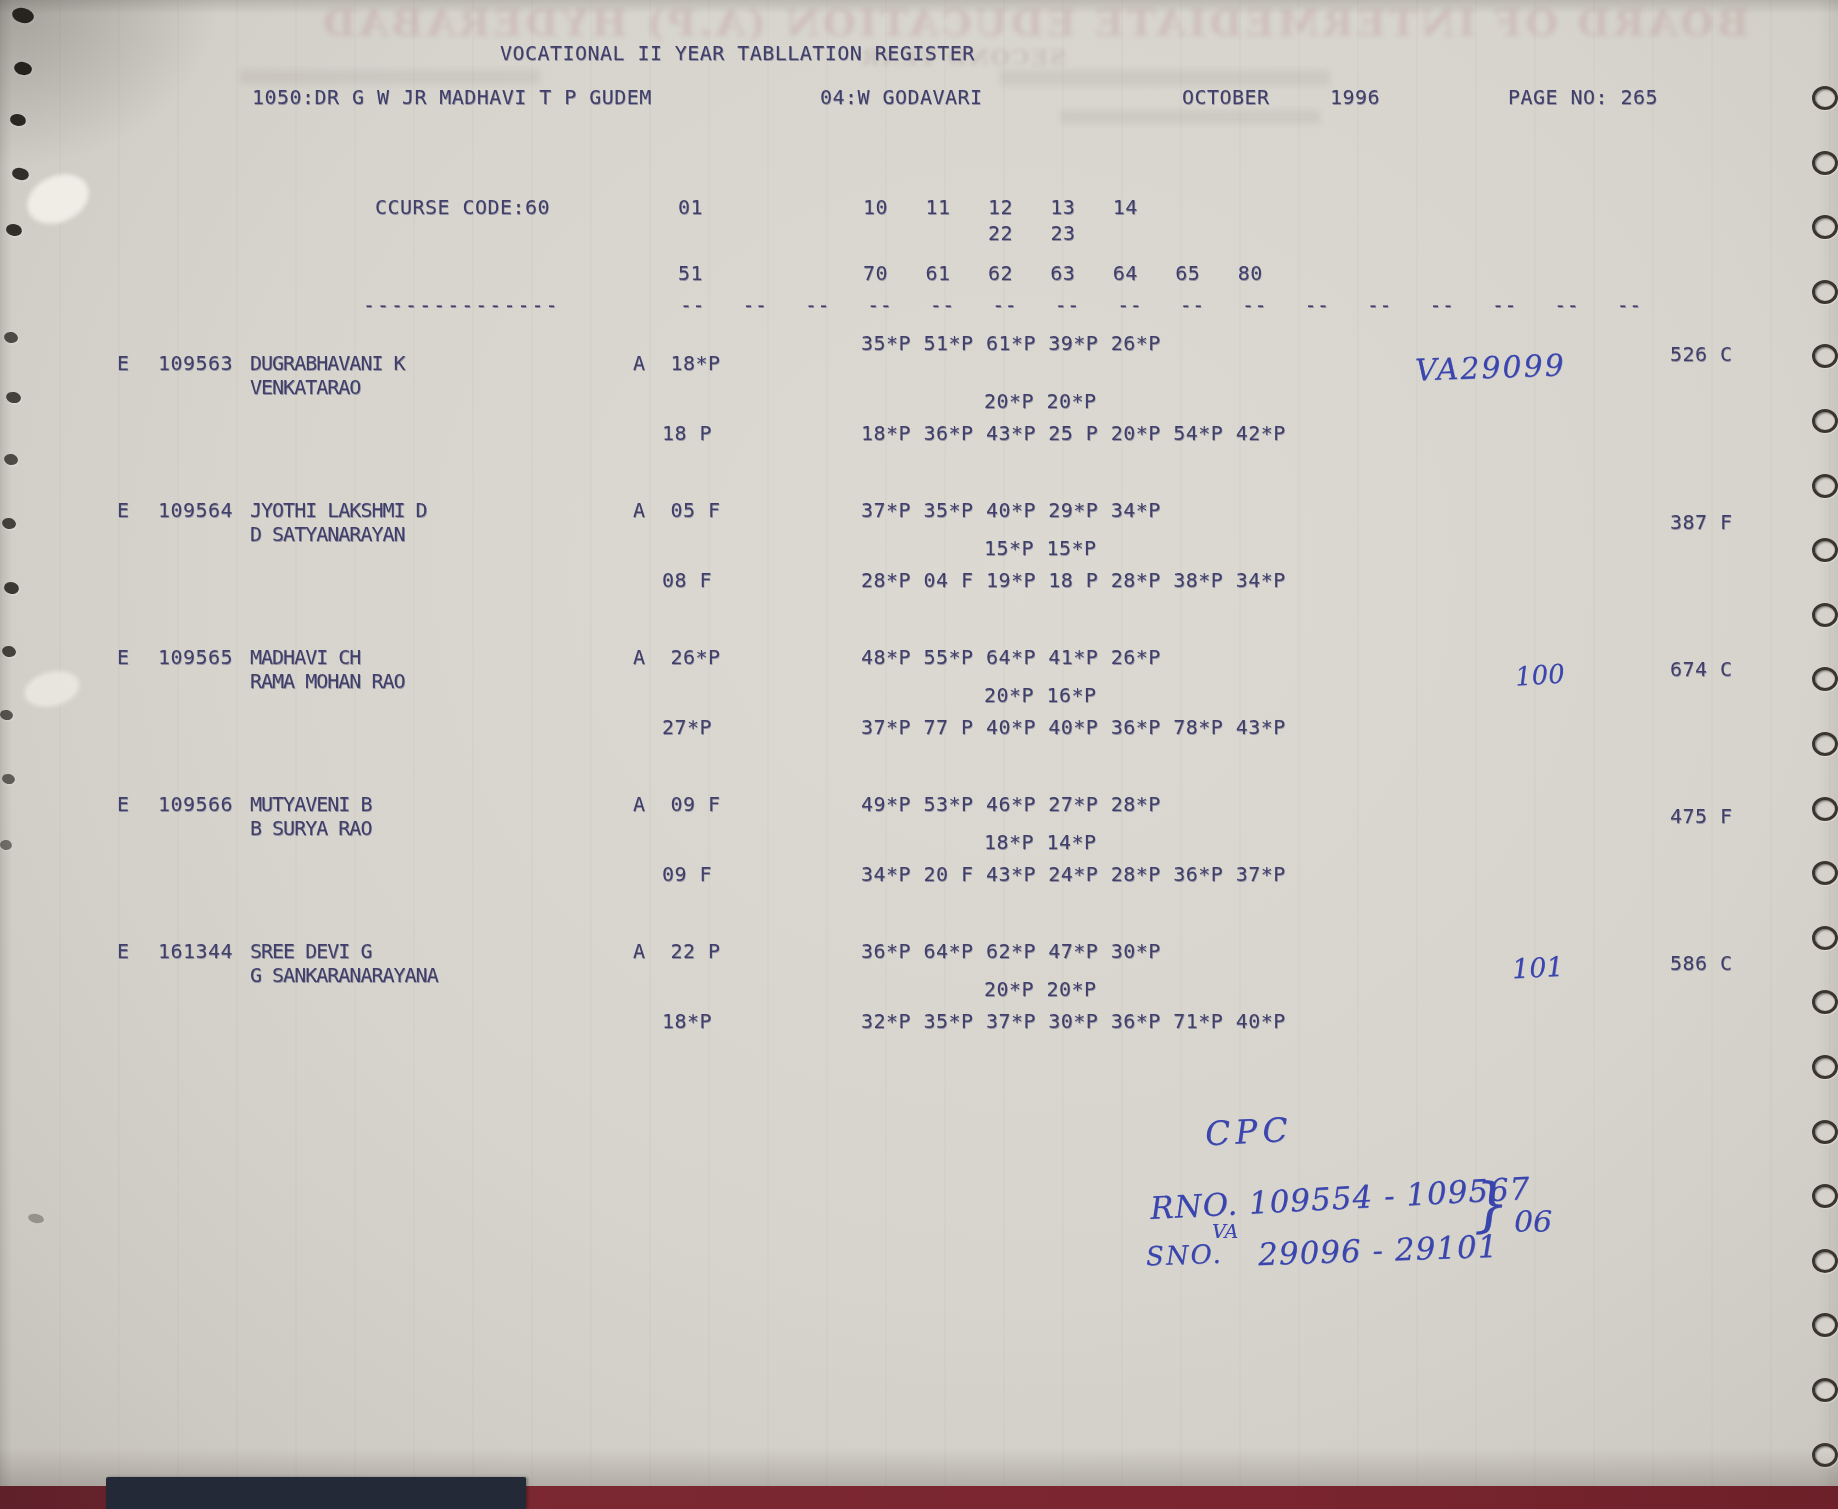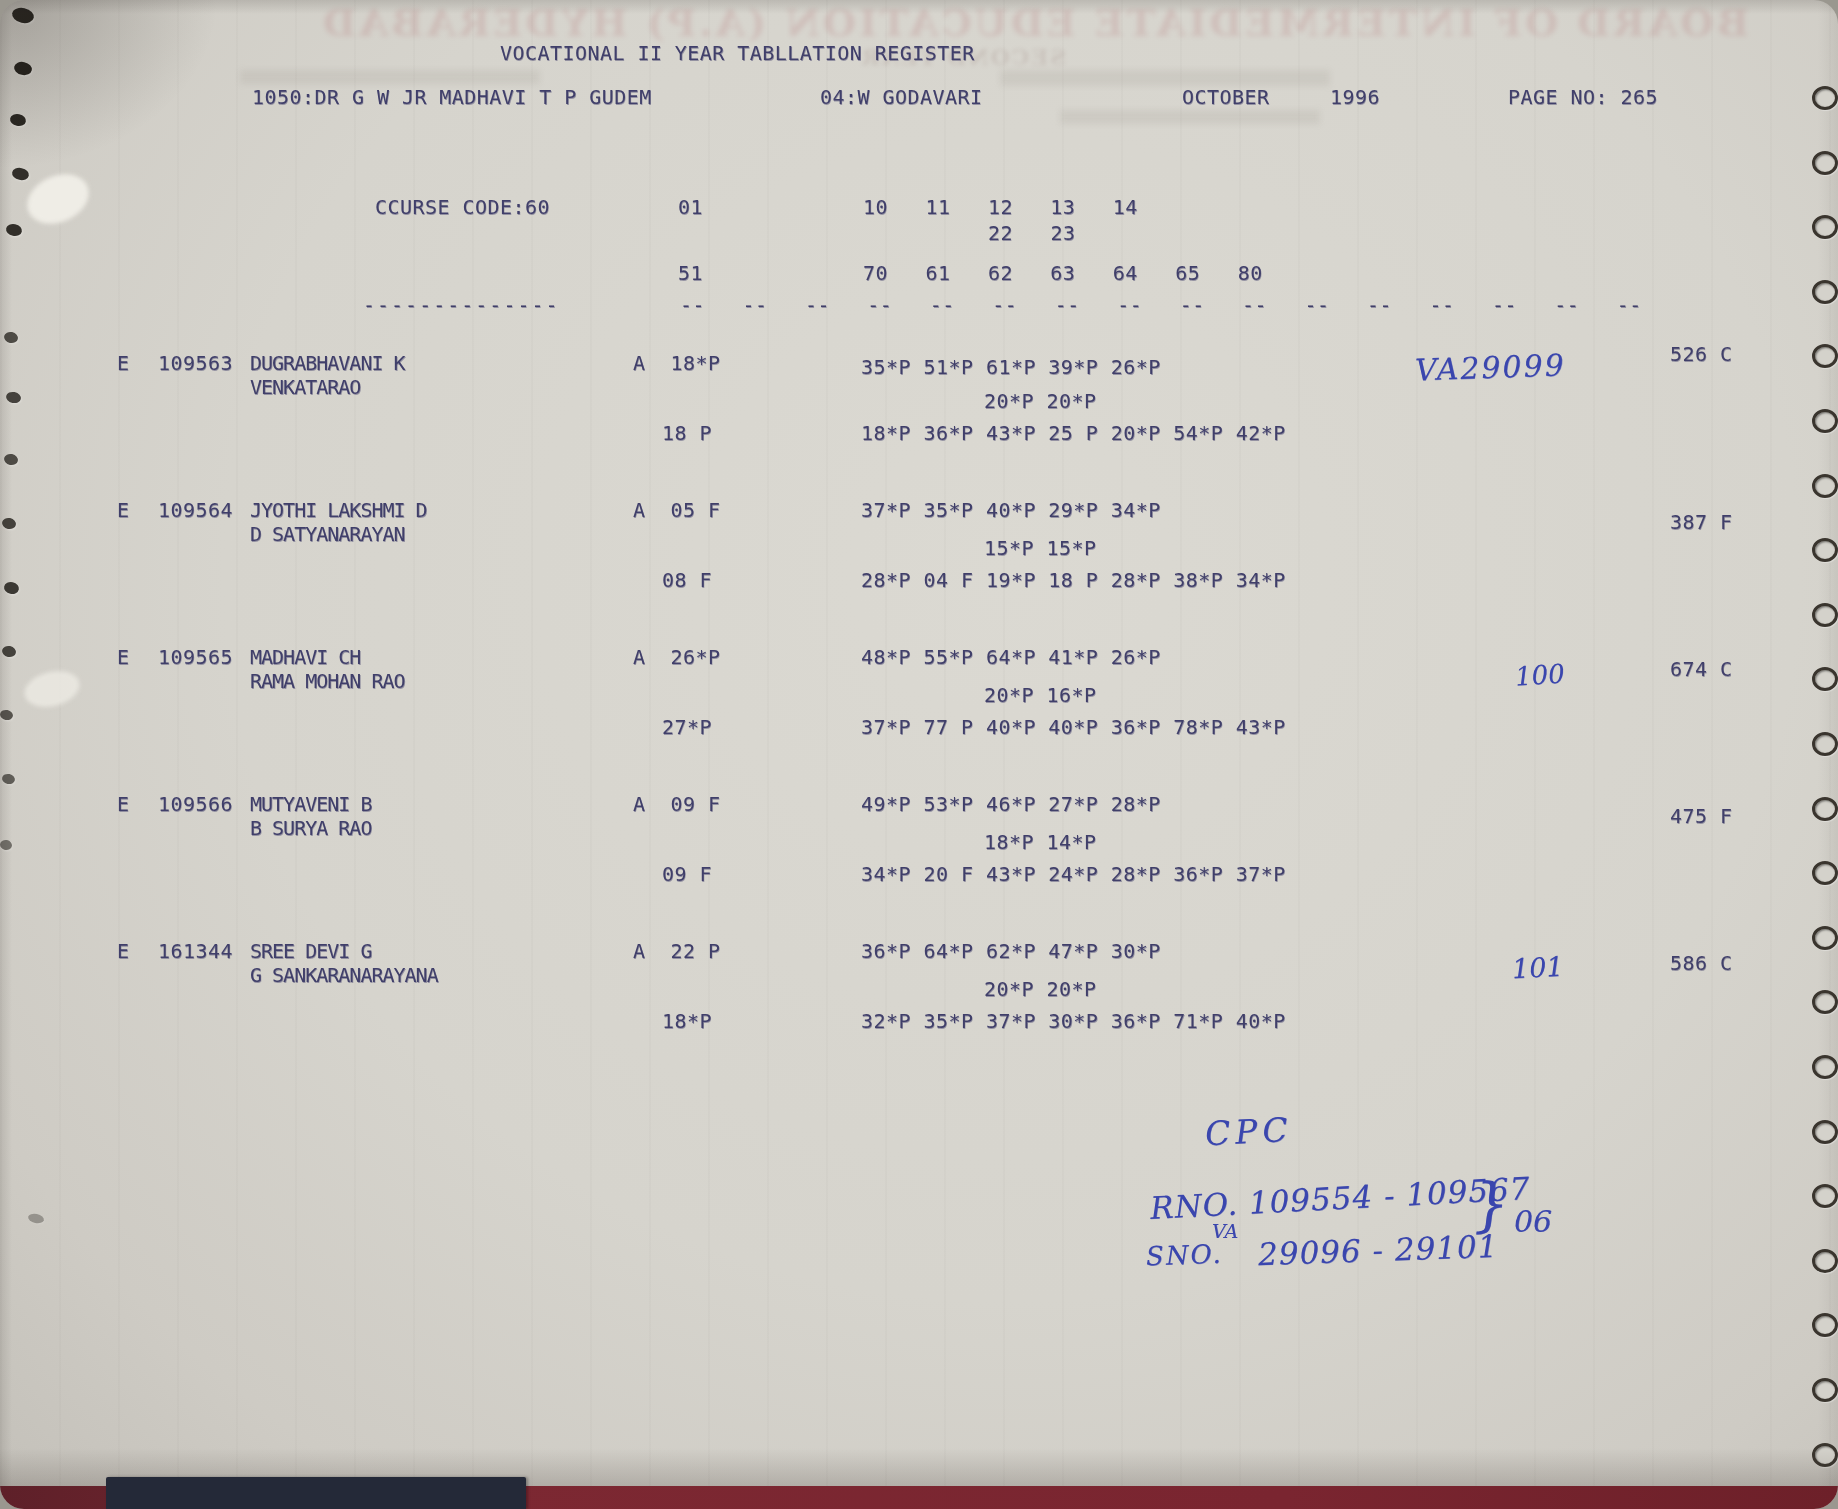--- a/index.html
+++ b/index.html
@@ -5,21 +5,20 @@
   html,body { margin:0; padding:0; background:#9a978f; }
   .paper {
     position:relative; width:1838px; height:1509px; overflow:hidden;
     background:
       linear-gradient(180deg, rgba(80,75,70,0.20), rgba(80,75,70,0) 14px),
       linear-gradient(90deg, rgba(80,75,70,0.16), rgba(80,75,70,0) 12px),
       linear-gradient(270deg, rgba(80,75,70,0.10), rgba(80,75,70,0) 20px),
       repeating-linear-gradient(90deg, rgba(110,105,100,0.035) 0 2px, rgba(0,0,0,0) 2px 59px),
       radial-gradient(ellipse at 55% 38%, #dbd9d2 0%, #d6d4cd 55%, #cecbc4 82%, #c3c0b9 100%);
     font-family:"DejaVu Sans Mono", monospace;
-    border-radius:24px;
   }
   .shade-corner { position:absolute; left:0; top:0; width:220px; height:170px;
     background:radial-gradient(ellipse at 0% 0%, rgba(60,55,50,0.30), rgba(60,55,50,0) 70%); }
   .shade-bottom { position:absolute; left:0; top:1448px; width:1838px; height:40px;
     background:linear-gradient(180deg, rgba(60,50,45,0) , rgba(60,50,45,0.22)); }
 
   
   .p { position:absolute; white-space:pre; font-size:20px; line-height:22px;
        color:#403f6a; letter-spacing:0.45px;
        text-shadow:0.6px 0.6px 0.5px rgba(64,63,106,0.45); }
@@ -76,21 +75,21 @@
   <div class="p" style="left:678px;top:262px">51</div>
   <div class="p" style="left:863px;top:262px">70   61   62   63   64   65   80</div>
   <div class="p dashl" style="left:363px;top:294px">--------------</div>
   <div class="p" style="left:680px;top:294px">--   --   --   --   --   --   --   --   --   --   --   --   --   --   --   --</div>
 
   <div class="p" style="left:117px;top:352px">E</div>
   <div class="p" style="left:158px;top:352px">109563</div>
   <div class="p name" style="left:250px;top:352px">DUGRABHAVANI K</div>
   <div class="p name" style="left:250px;top:376px">VENKATARAO</div>
   <div class="p" style="left:633px;top:352px">A  18*P</div>
-  <div class="p" style="left:861px;top:356px">35*P 51*P 61*P 39*P 26*P</div>
+  <div class="p" style="left:861px;top:332px">35*P 51*P 61*P 39*P 26*P</div>
   <div class="p" style="left:984px;top:390px">20*P 20*P</div>
   <div class="p" style="left:662px;top:422px">18 P</div>
   <div class="p" style="left:861px;top:422px">18*P 36*P 43*P 25 P 20*P 54*P 42*P</div>
   <div class="hw" style="left:1415px;top:350px;font-size:30px;letter-spacing:2px;transform:rotate(-2deg)">VA29099</div>
   <div class="p" style="left:1670px;top:343px">526 C</div>
 
   <div class="p" style="left:117px;top:499px">E</div>
   <div class="p" style="left:158px;top:499px">109564</div>
   <div class="p name" style="left:250px;top:499px">JYOTHI LAKSHMI D</div>
   <div class="p name" style="left:250px;top:523px">D SATYANARAYAN</div>

